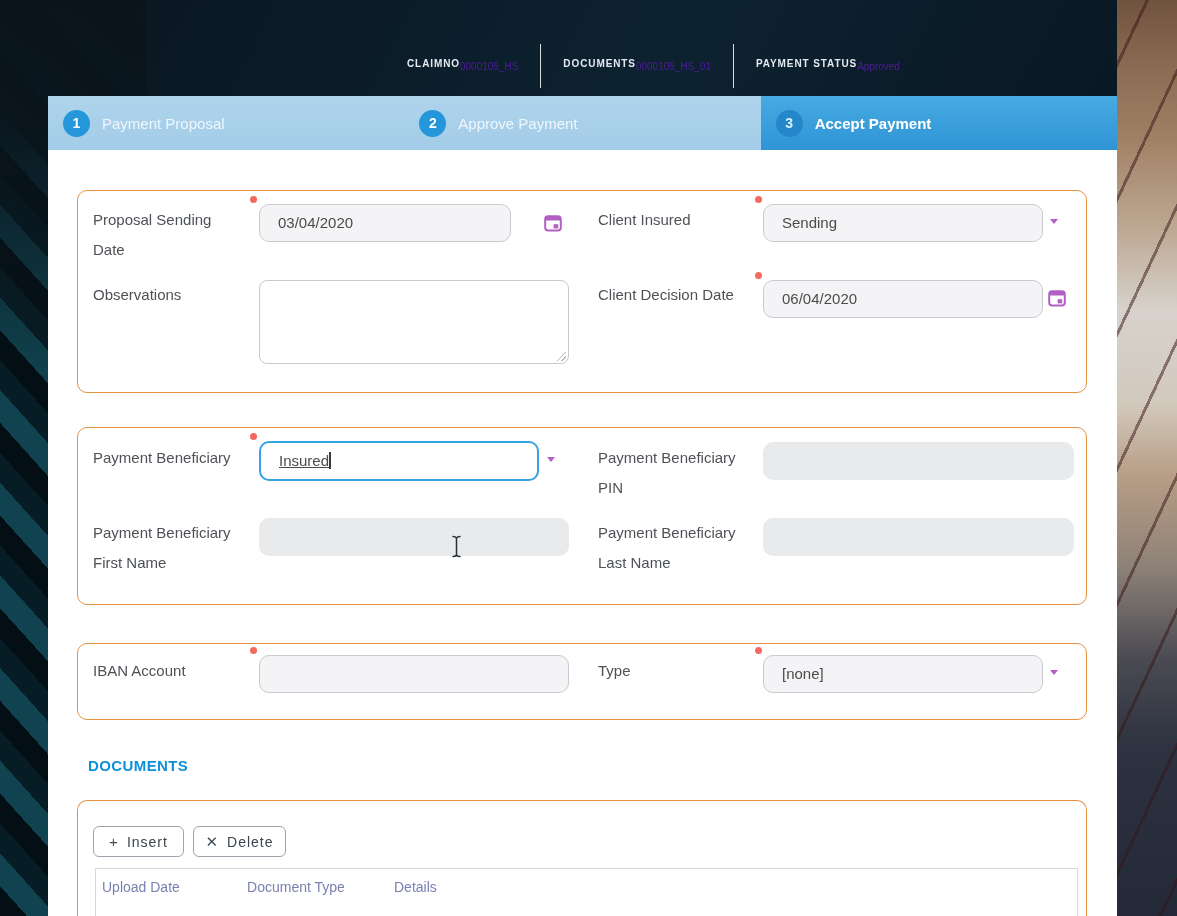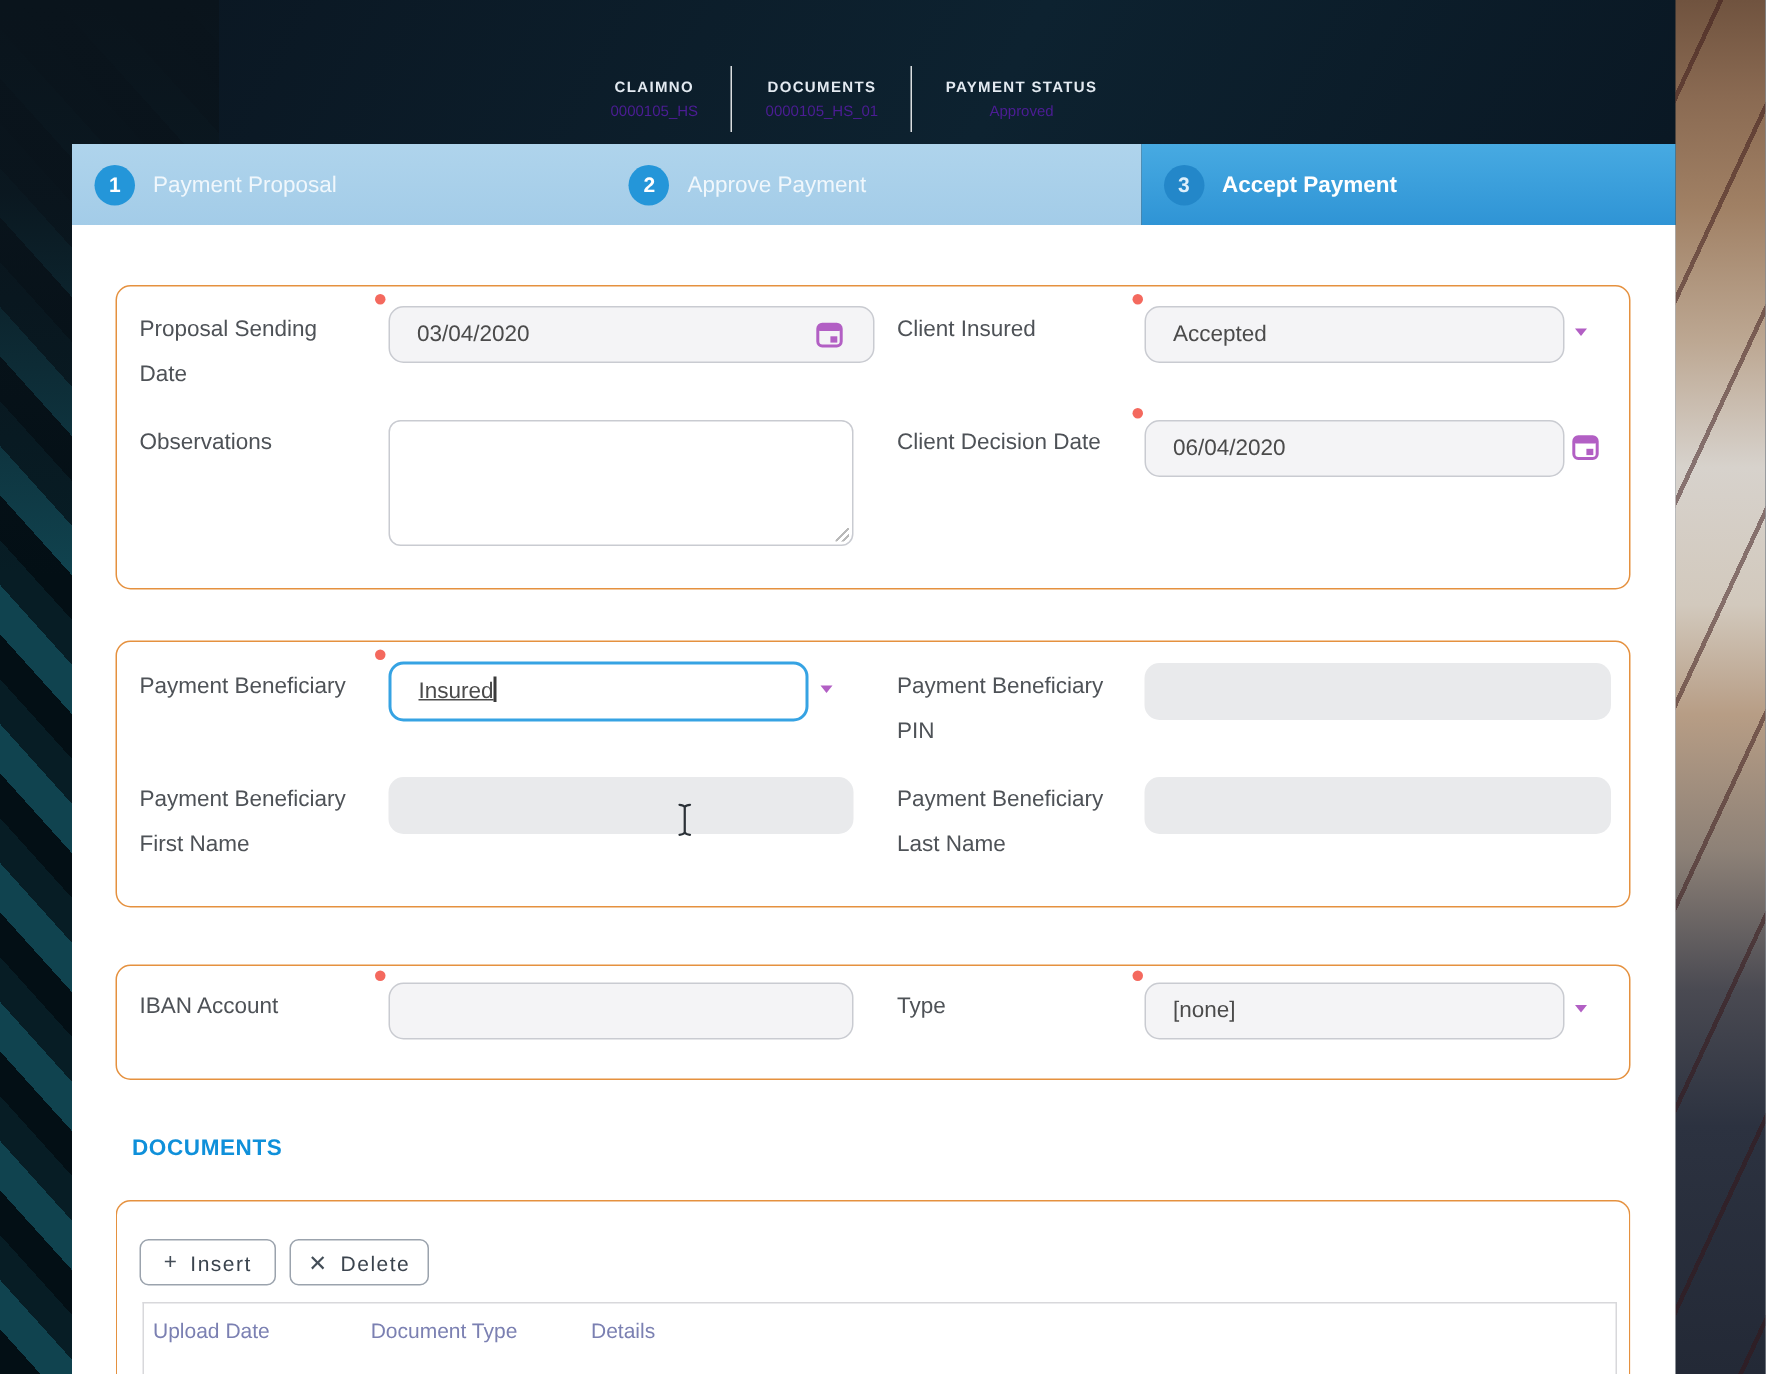--- a/index.html
+++ b/index.html
@@ -12,21 +12,21 @@
     background:repeating-linear-gradient(48deg,#030f15 0 20px,#10434f 20px 42px,#071d25 42px 62px); }
   .bg-left-stripes::before { content:""; position:absolute; inset:0;
     background:linear-gradient(180deg,#0a141c 0%,rgba(10,20,28,.92) 14%,rgba(10,20,28,0) 42%); }
   .bg-right-building { position:absolute; right:0; top:0; width:60px; height:916px;
     background:linear-gradient(180deg,#70533f 0%,#8a6a52 7%,#a08064 15%,#bda893 25%,#d7d2cc 34%,#d2c9bd 44%,#b79d85 52%,#8d8177 62%,#4a4a52 72%,#2c3240 82%,#232936 100%); }
   .bg-right-building::after { content:""; position:absolute; inset:0;
     background:repeating-linear-gradient(115deg,transparent 0 26px,rgba(55,20,22,.5) 26px 29px,transparent 29px 57px); }
 
   
   .claim-header { position:absolute; left:385px; top:42px; height:48px; display:flex; align-items:stretch; }
-  .claim-cell { display:flex; flex-direction:column; justify-content:center; align-items:center; padding:0 22px; }
+  .claim-cell { display:flex; flex-direction:row; justify-content:center; align-items:center; padding:0 22px; }
   .claim-divider { width:1px; background:rgba(255,255,255,.85); margin:2px 0; }
   .claim-label { font-size:10px; font-weight:bold; letter-spacing:.9px; color:#e3eaf1; margin-bottom:5px; white-space:nowrap; }
   .claim-value { font-size:10px; font-weight:normal; color:#4c1d95; white-space:nowrap; }
 
   
   .wizard { position:absolute; left:48px; top:96px; width:1069px; height:54px; display:flex; }
   .step { flex:1 1 0; display:flex; align-items:center; padding-left:15px;
     background:linear-gradient(180deg,#afd4ec 0%,#a3cce8 100%); }
   .step.active { background:linear-gradient(180deg,#47aae2 0%,#2f94d5 100%); }
   .step-circle { width:27px; height:27px; border-radius:50%; background:#2496d9; color:#fff;
@@ -115,30 +115,30 @@
     <div class="step-label">Accept Payment</div>
   </div>
 </div>
 
 <div class="panel"></div>
 
 <div class="section" id="section-proposal"></div>
 
 <div class="lbl left-col" style="left:93px; top:205px;">Proposal Sending Date</div>
 <div class="req-dot" style="left:250px; top:196px;"></div>
-<div class="inp" style="left:259px; top:204px; width:324px;">03/04/2020</div>
+<div class="inp" style="left:259px; top:204px; width:252px;">03/04/2020</div>
 <svg class="cal-icon" style="left:544px; top:214px;" viewBox="0 0 18 18">
   <rect x="1.2" y="2.2" width="15.6" height="14.4" rx="3" fill="none" stroke="#b25fc4" stroke-width="2"></rect>
   <rect x="1.2" y="2.2" width="15.6" height="4.4" rx="1.5" fill="#b25fc4"></rect>
   <rect x="9.6" y="10.2" width="4.6" height="4.2" fill="#b25fc4"></rect>
 </svg>
 
 <div class="lbl right-col" style="left:598px; top:205px;">Client Insured</div>
 <div class="req-dot" style="left:755px; top:196px;"></div>
-<div class="inp" style="left:763px; top:204px; width:280px;">Accepted</div>
+<div class="inp" style="left:763px; top:204px; width:280px;">Sending</div>
 <div class="dd-caret" style="left:1050px; top:219px;"></div>
 
 <div class="lbl left-col" style="left:93px; top:280px;">Observations</div>
 <div class="textarea" style="left:259px; top:280px; width:310px; height:84px;"></div>
 
 <div class="lbl right-col" style="left:598px; top:280px;">Client Decision Date</div>
 <div class="req-dot" style="left:755px; top:272px;"></div>
 <div class="inp" style="left:763px; top:280px; width:280px;">06/04/2020</div>
 <svg class="cal-icon" style="left:1048px; top:289px;" viewBox="0 0 18 18">
   <rect x="1.2" y="2.2" width="15.6" height="14.4" rx="3" fill="none" stroke="#b25fc4" stroke-width="2"></rect>

